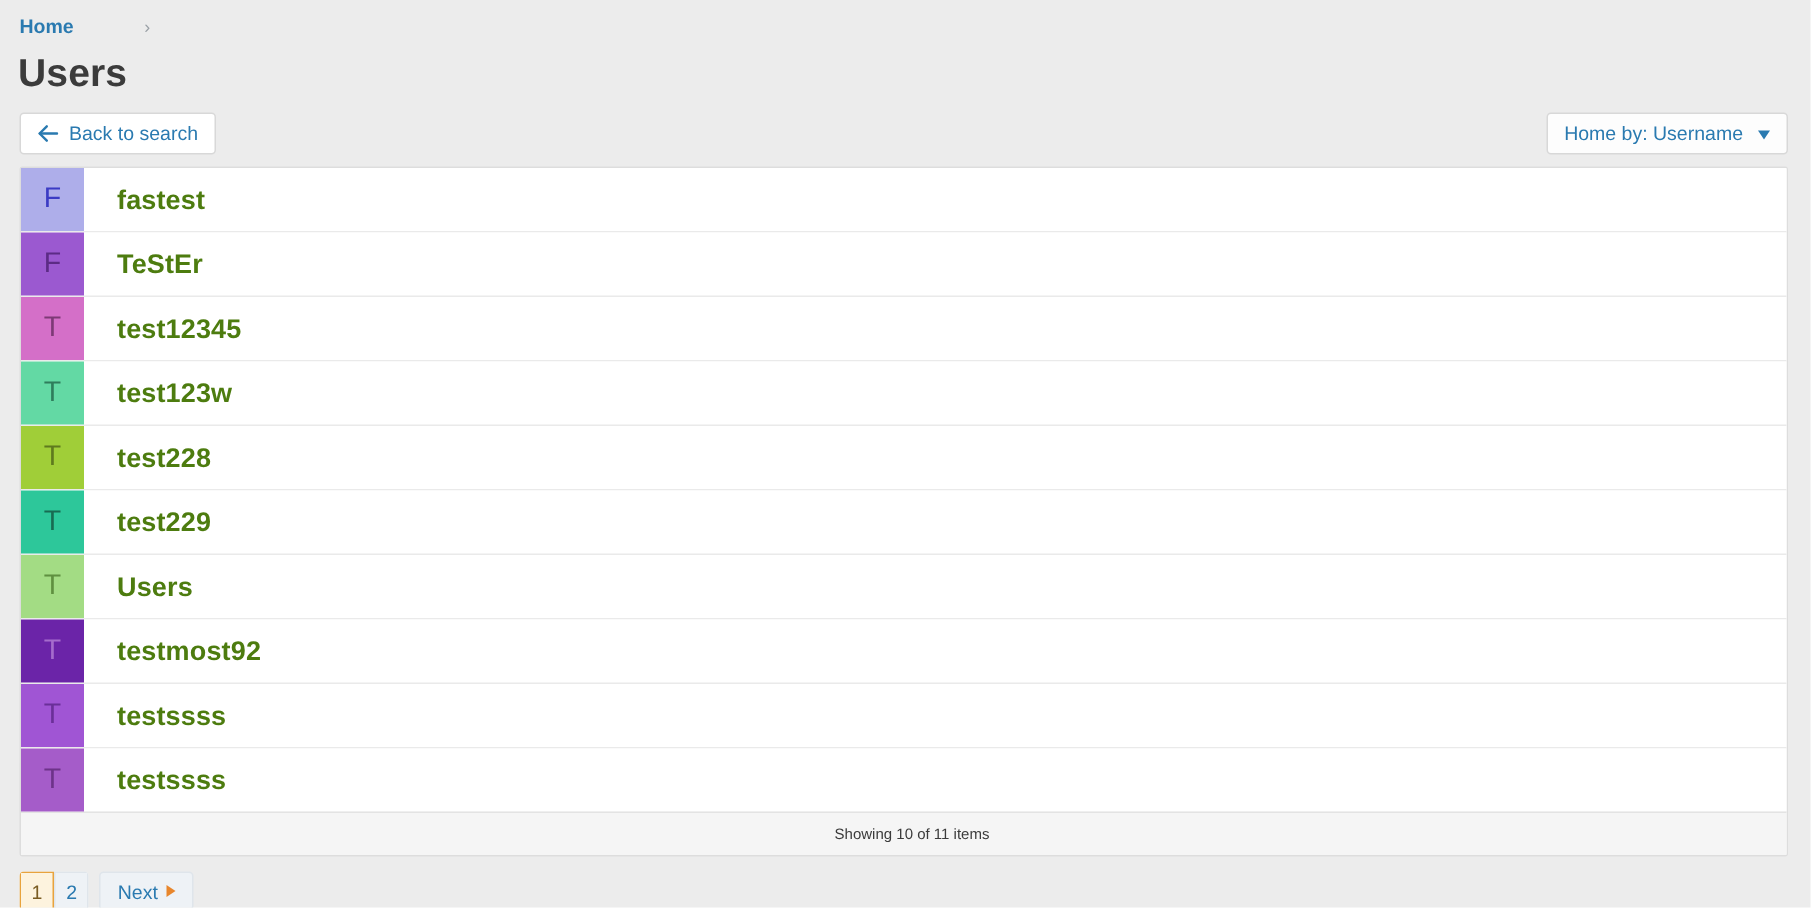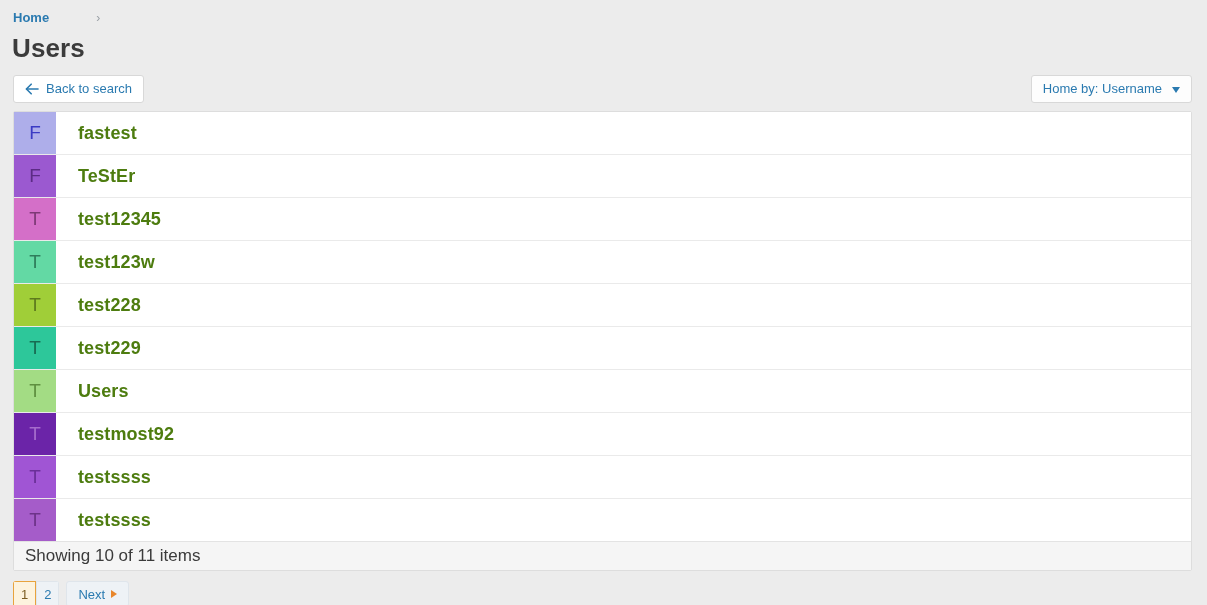--- a/index.html
+++ b/index.html
@@ -131,22 +131,23 @@
     text-decoration: none;
     letter-spacing: 0.1px;
   }
   .panel-footer {
     height: 28px;
     display: flex;
     align-items: center;
     padding-left: 11px;
     background: #f5f5f5;
     border-top: 1px solid #e3e3e3;
-    font-size: 17px;
+    font-size: 10px;
     color: #3b3b3b;
+    justify-content: center;
   }
 
   
   .pagination {
     margin: 10px 0 0 13px;
     display: flex;
     align-items: center;
     gap: 7px;
   }
   .pager-group {

